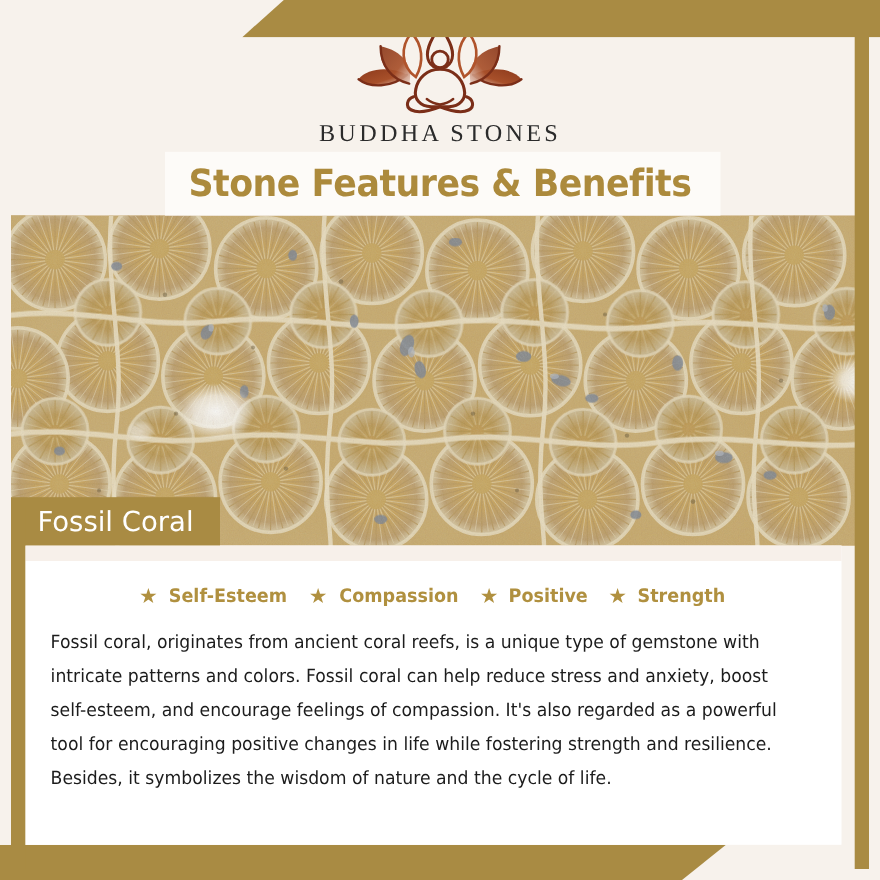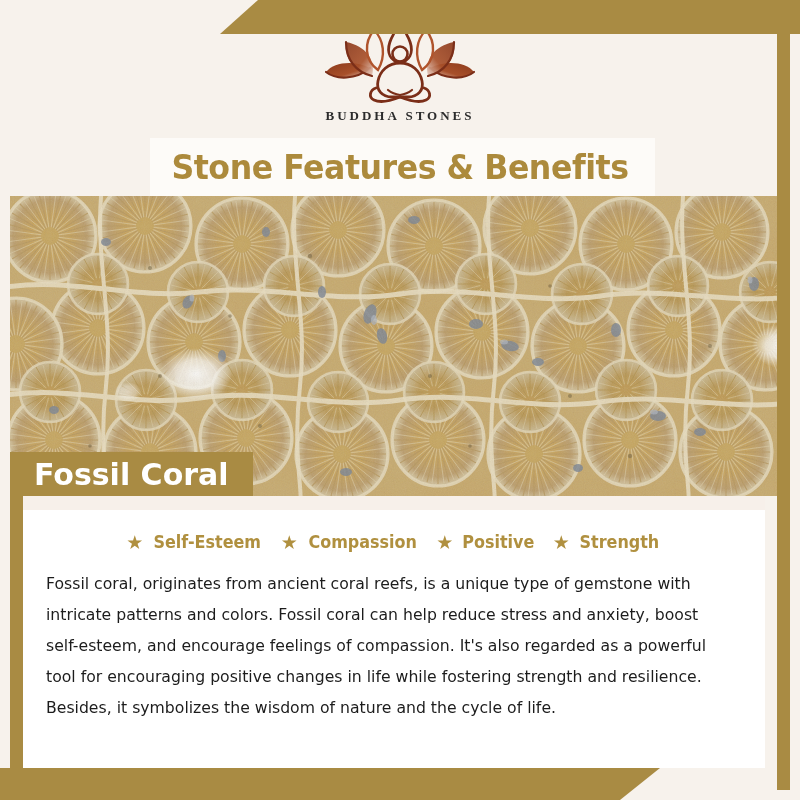--- a/index.html
+++ b/index.html
@@ -40,21 +40,21 @@
   
   .logo-wrap{
     position:absolute;top:18px;left:0;width:800px;height:120px;
     display:flex;flex-direction:column;align-items:center;justify-content:flex-start;
     z-index:4;
   }
   .logo-mark{width:160px;height:88px;display:block;}
   .logo-text{
     margin-top:2px;
     font-family:"Liberation Serif", serif;
-    font-size:13px;letter-spacing:3px;color:#2B2B2B;font-weight:700;
+    font-size:22px;letter-spacing:3px;color:#2B2B2B;font-weight:400;
   }
 
   
   .title-band{
     position:absolute;top:138px;left:150px;width:505px;height:58px;
     background:#FDFBF8;z-index:3;
   }
   .title{
     position:absolute;top:143px;left:0;width:800px;height:48px;
     text-align:center;z-index:5;
@@ -73,21 +73,21 @@
   .photo svg{display:block;width:780px;height:300px;}
 
   .stone-label{
     position:absolute;top:452px;left:10px;height:44px;
     padding:0 24px 0 24px;
     background:#A98B43;
     display:flex;align-items:center;z-index:5;
   }
   .stone-label span{
     font-family:"DejaVu Sans", sans-serif;
-    font-weight:bold;font-size:30px;color:#FFFFFF;letter-spacing:0px;
+    font-weight:normal;font-size:25px;color:#FFFFFF;letter-spacing:0px;
   }
 
   
   .content{
     position:absolute;top:496px;left:23px;width:742px;height:272px;
     background:#FFFFFF;z-index:4;
   }
   .content-topfade{
     position:absolute;top:496px;left:23px;width:742px;height:14px;
     background:#F7F0EA;z-index:5;

